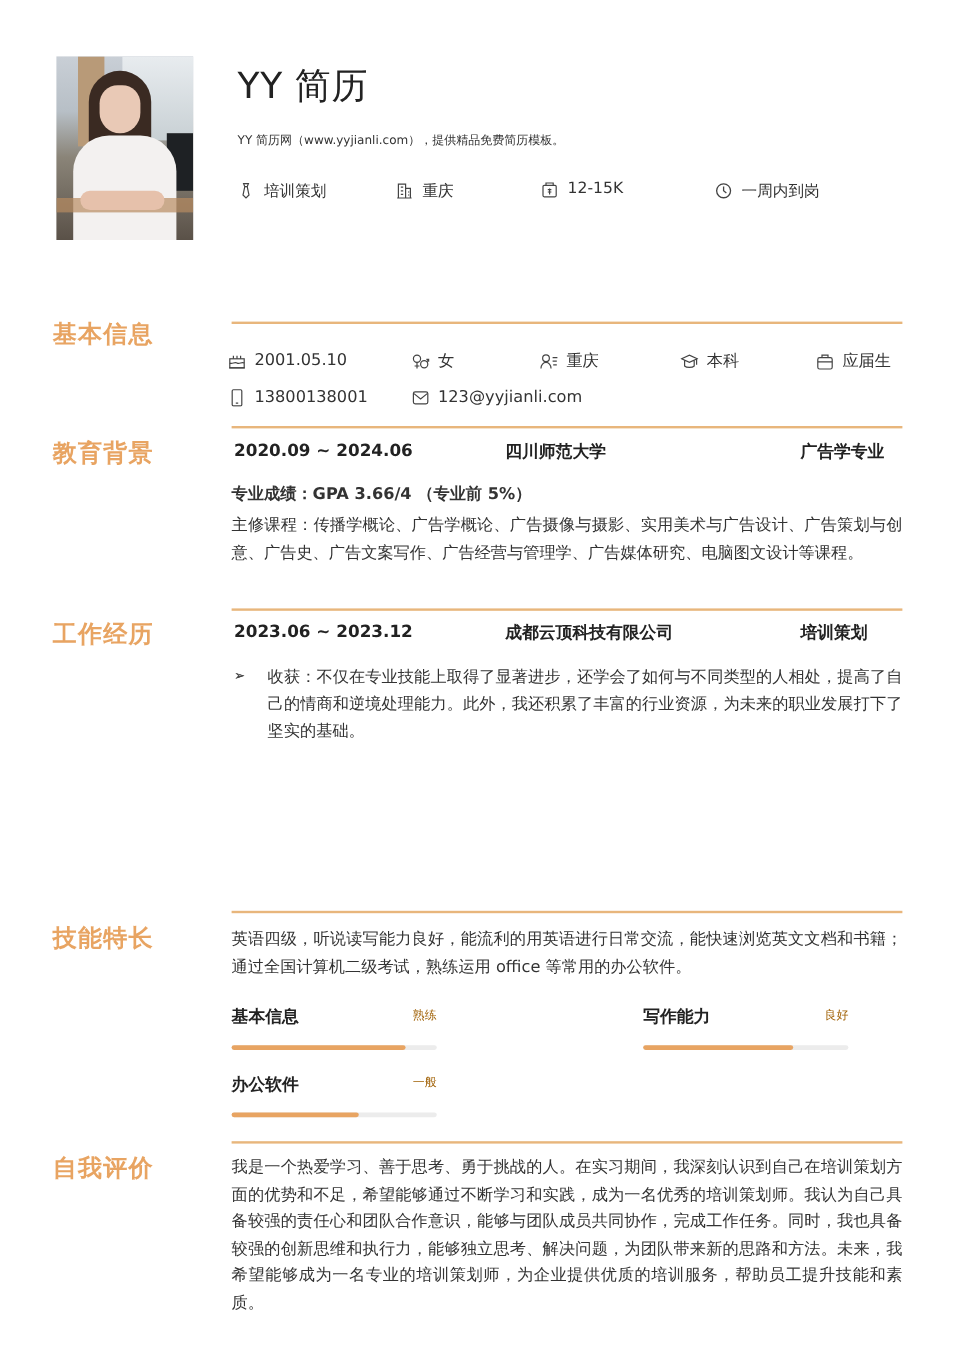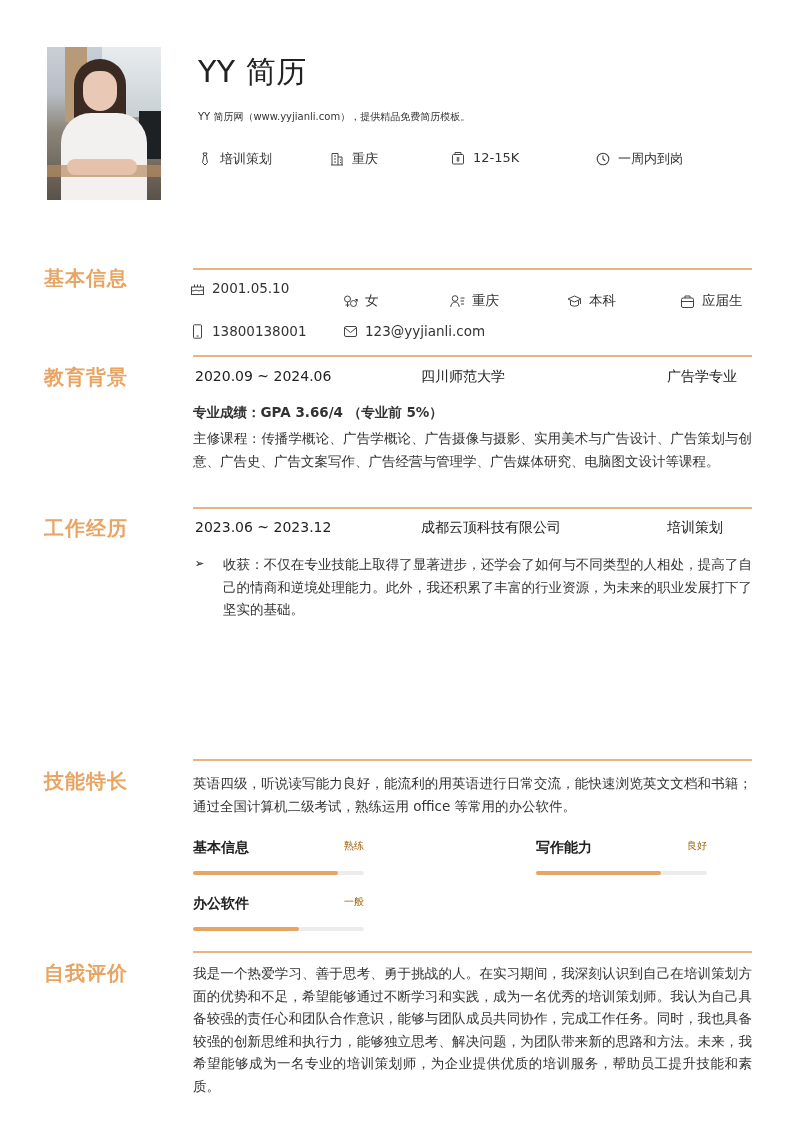--- a/index.html
+++ b/index.html
@@ -21,21 +21,21 @@
   .tagline { position: absolute; left: 198px; top: 110px; font-size: 10px; color: #333; }
   .meta { position: absolute; top: 150px; display: flex; align-items: center; font-size: 13px; color: #333; }
   .meta svg { width: 14px; height: 14px; margin-right: 8px; }
 
   .section-title { position: absolute; left: 44px; font-size: 20px; font-weight: bold; color: #e8a462; letter-spacing: 1px; }
   .rule { position: absolute; left: 193px; width: 559px; height: 2px; background: #e8b67c; }
 
   .info { position: absolute; display: flex; align-items: center; font-size: 13.5px; color: #333; }
   .info svg { width: 15px; height: 15px; margin-right: 7px; }
 
-  .row-head { position: absolute; font-size: 14px; font-weight: normal; color: #222; }
+  .row-head { position: absolute; font-size: 14px; font-weight: bold; color: #222; }
   .para { position: absolute; left: 193px; width: 559px; font-size: 13.5px; line-height: 22.5px; color: #333; text-align: justify; }
 
   .bullets { position: absolute; left: 193px; top: 553px; width: 559px; font-size: 13.5px; line-height: 22.5px; color: #333; }
   .bullet { position: relative; padding-left: 30px; text-align: justify; }
   .bullet .arrow { position: absolute; left: 2px; top: 0; font-size: 11px; color: #444; }
 
   .skill { position: absolute; width: 171px; }
   .skill .lbl { position: absolute; left: 0; top: 0; font-size: 14px; font-weight: bold; color: #222; }
   .skill .lvl { position: absolute; right: 0; top: 0; font-size: 10px; color: #a16207; }
   .skill .track { position: absolute; left: 0; top: 32px; width: 171px; height: 4px; border-radius: 2px; background: #ececec; }
@@ -80,21 +80,21 @@
   <svg viewBox="0 0 14 14" fill="none" stroke="#444" stroke-width="1.1">
       <circle cx="7" cy="7" r="5.8"></circle>
       <path d="M7 3.5V7l2.3 1.8"></path>
     </svg>
   <span>一周内到岗</span>
 </div>
 
 <div class="section-title" style="top:265px;">基本信息</div>
 <div class="rule" style="top:268px;"></div>
 
-<div class="info" style="left:190px; top:280px;">
+<div class="info" style="left:190px; top:292px;">
   <svg viewBox="0 0 15 15" fill="none" stroke="#444" stroke-width="1">
       <rect x="1.5" y="6" width="12" height="7.5"></rect>
       <path d="M1.5 9.5c2 1.5 4-1.5 6 0s4-1.5 6 0 M4.5 6V3.5 M7.5 6V3.5 M10.5 6V3.5 M1 13.5h13"></path>
     </svg>
   <span>2001.05.10</span>
 </div>
 <div class="info" style="left:343px; top:292px;">
   <svg viewBox="0 0 15 15" fill="none" stroke="#444" stroke-width="1">
       <circle cx="4.5" cy="5" r="3"></circle>
       <path d="M4.5 8v5 M2.5 11h4"></path>

